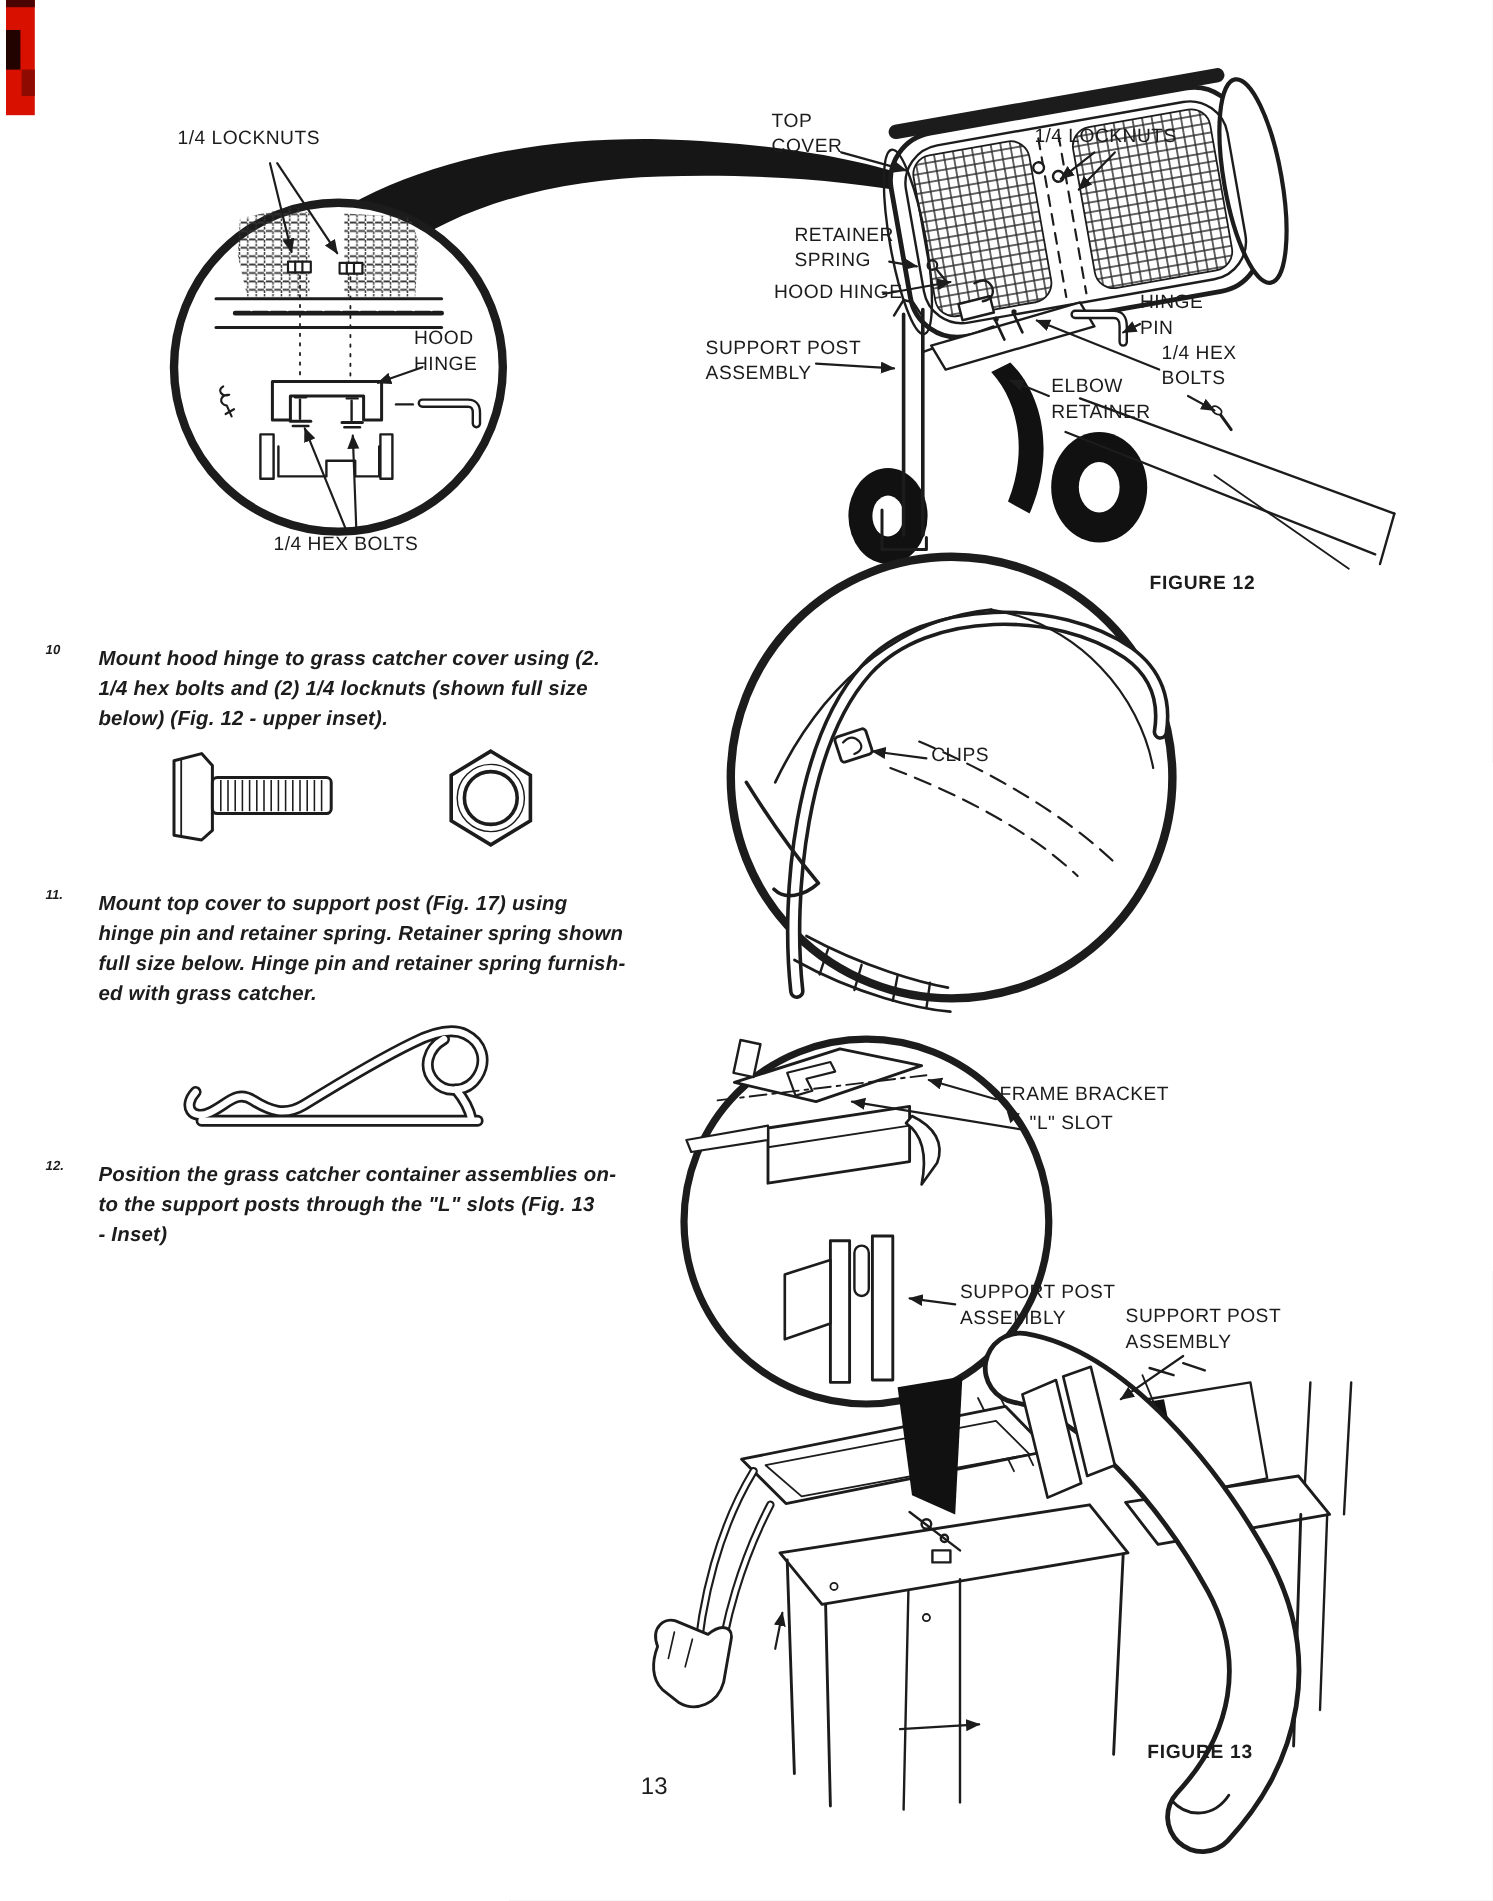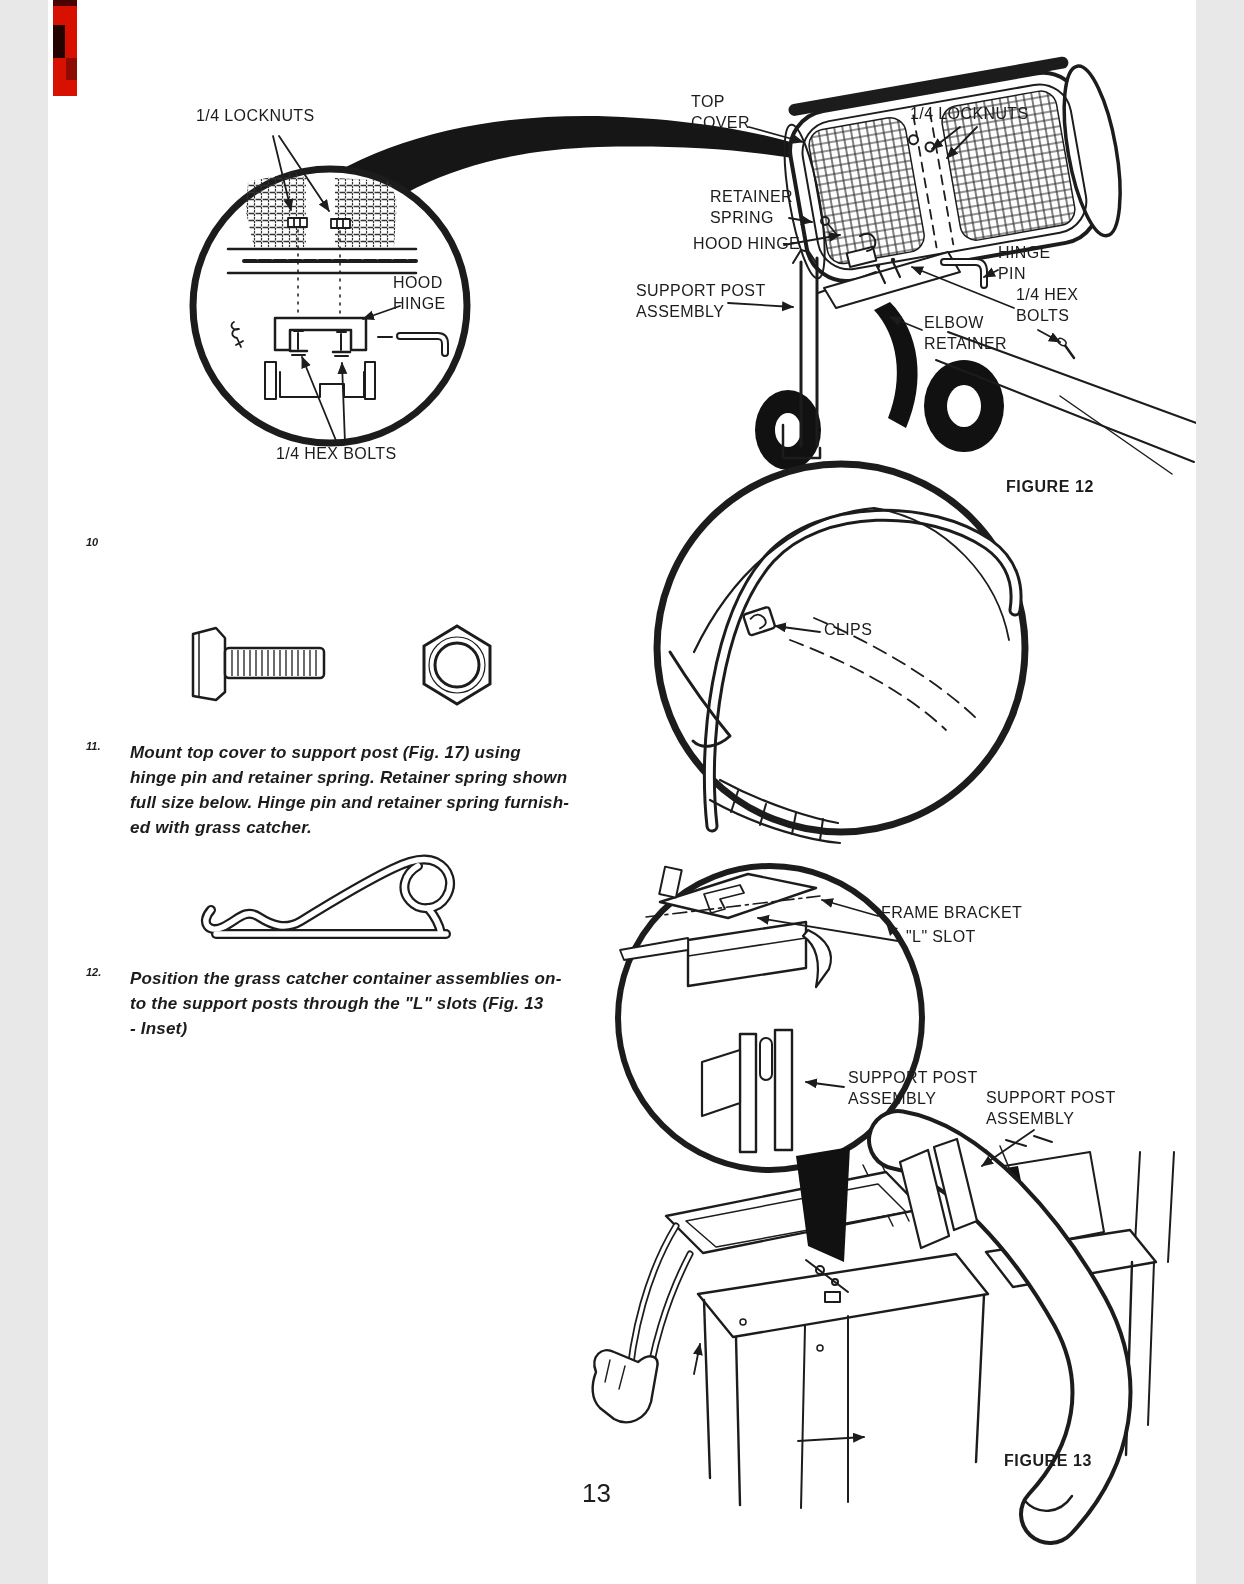--- a/index.html
+++ b/index.html
@@ -1,36 +1,36 @@
 <!DOCTYPE html>
 <html><head>
 <meta charset="utf-8">
 <style>
   html,body{margin:0;padding:0;background:#e8e8e8;}
   #page{
-    position:relative;width:1148px;height:1584px;background:#ffffff;
+    position:relative;width:1244px;height:1584px;background:#ffffff;
     font-family:"Liberation Sans",sans-serif;color:#1c1c1c;overflow:hidden;
     margin:0 auto;
   }
   #art{position:absolute;left:0;top:0;}
   .lbl{
     position:absolute;font-size:16px;line-height:1.3;letter-spacing:0.4px;
     white-space:pre-line;color:#1c1c1c;
   }
   .cap{
     position:absolute;font-size:16px;font-weight:bold;letter-spacing:0.6px;color:#1c1c1c;
   }
   .step-num{
     position:absolute;left:38px;font-size:11px;font-style:italic;font-weight:bold;color:#1c1c1c;
   }
   .step-text{
     position:absolute;left:82px;width:470px;font-size:17px;font-style:italic;font-weight:bold;
     line-height:25px;white-space:pre-line;color:#1c1c1c;letter-spacing:0.2px;
   }
-  .pgnum{position:absolute;font-size:26px;color:#1c1c1c;}
+  .pgnum{position:absolute;font-size:20px;color:#1c1c1c;}
   .lh-wide{line-height:1.6;}
 </style>
 </head>
 <body>
 
 <div id="page">
 
   <svg id="art" width="1244" height="1584" viewBox="0 0 1244 1584">
     <defs>
       <marker id="ah" markerWidth="13" markerHeight="11" refX="11" refY="5" orient="auto" markerUnits="userSpaceOnUse">
@@ -306,20 +306,23 @@
   <div class="lbl" style="left:588px;top:281px">SUPPORT POST
 ASSEMBLY</div>
   <div class="lbl" style="left:968px;top:285px">1/4 HEX
 BOLTS</div>
   <div class="lbl" style="left:876px;top:313px">ELBOW
 RETAINER</div>
   <div class="cap" style="left:958px;top:478px">FIGURE 12</div>
   <div class="lbl" style="left:776px;top:620px">CLIPS</div>
 
   <div class="step-num" style="top:536px">10</div>
+  <div class="step-text" style="top:536px">Mount hood hinge to grass catcher cover using (2.
+1/4 hex bolts and (2) 1/4 locknuts (shown full size
+below)  (Fig. 12 - upper inset).</div>
   <div class="step-num" style="top:740px">11.</div>
   <div class="step-text" style="top:740px">Mount top cover to support post (Fig. 17) using
 hinge pin and retainer spring. Retainer spring shown
 full size below. Hinge pin and retainer spring furnish-
 ed with grass catcher.</div>
   <div class="step-num" style="top:966px">12.</div>
   <div class="step-text" style="top:966px">Position the grass catcher container assemblies on-
 to the support posts through the "L" slots (Fig. 13
 - Inset)</div>
 

